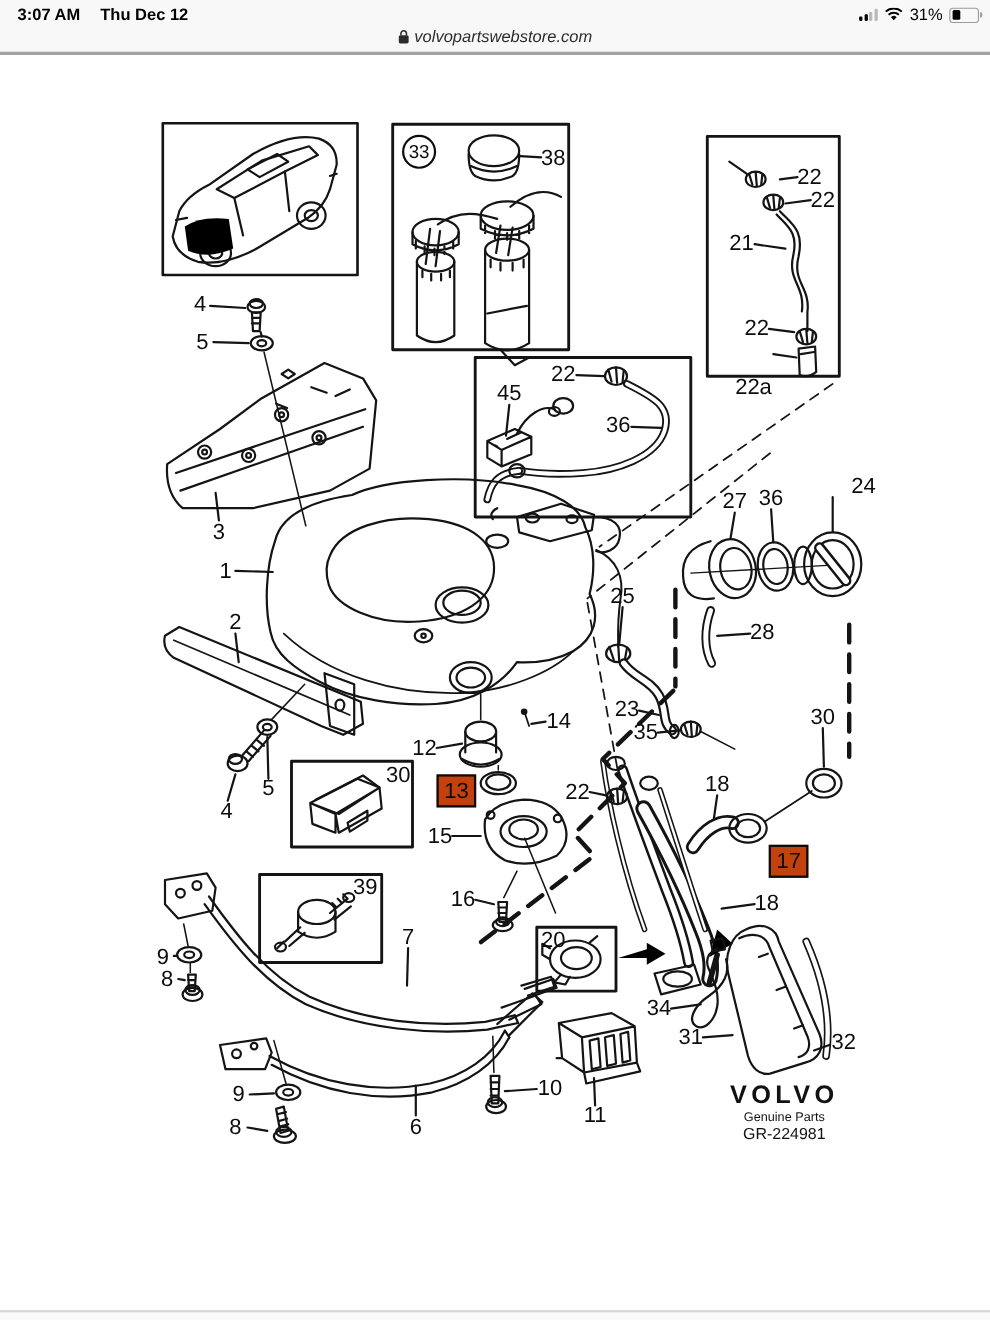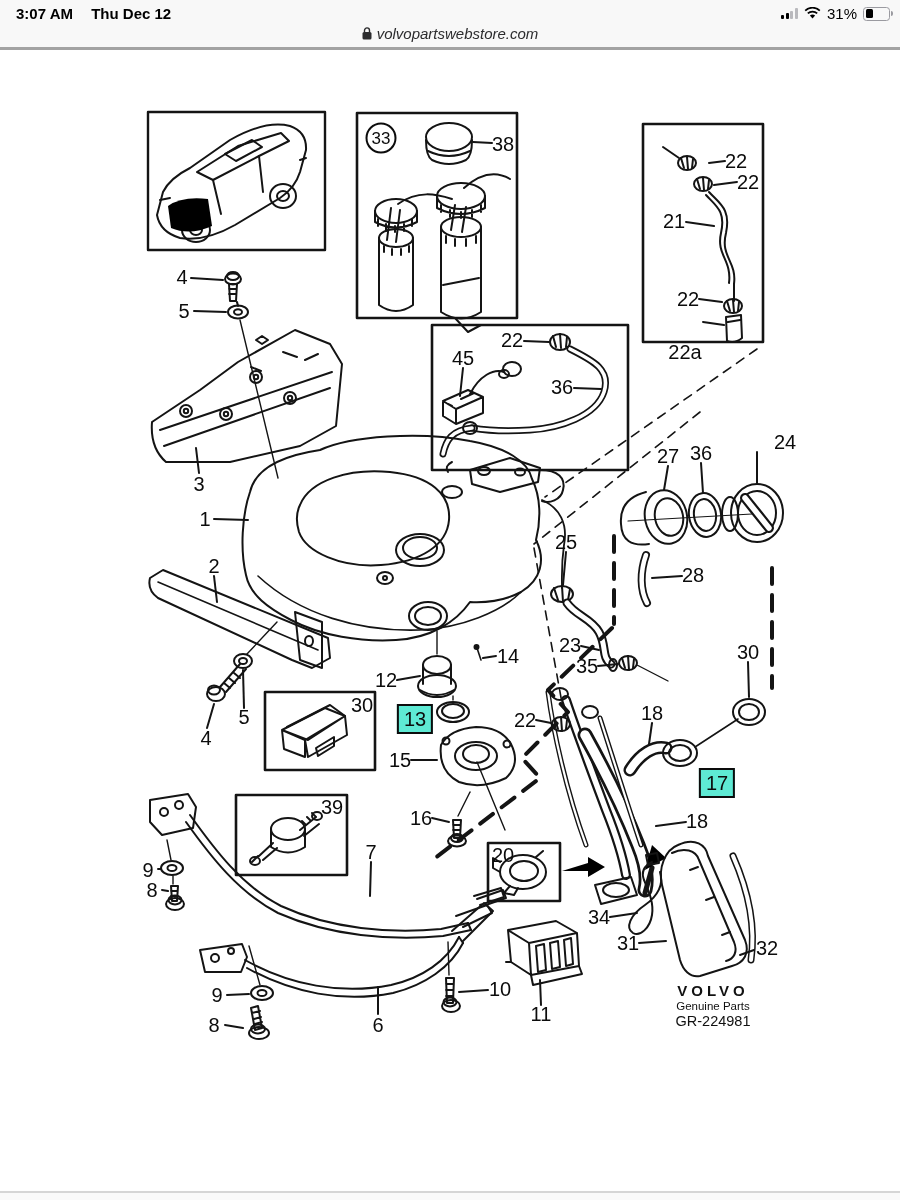--- a/index.html
+++ b/index.html
@@ -24,25 +24,25 @@
       align-items:center;justify-content:center;gap:5px;font-style:italic;}
   .url-text{font-size:15px;color:#2c2c2e;}
   .chrome-bottom{position:absolute;left:0;top:1191px;width:900px;height:9px;
       background:#fafafa;border-top:2px solid #d6d6d6;z-index:30;}
 
   
   #diagram-svg{position:absolute;left:0;top:0;z-index:1;}
   #callouts{position:absolute;left:0;top:0;width:900px;height:1200px;z-index:10;pointer-events:none;}
   .callout{position:absolute;transform:translate(-50%,-50%);font-size:20px;color:#0c0c0c;
       font-weight:500;white-space:nowrap;line-height:1;}
-  .callout.boxed{border:2px solid #0c0c0c;background:#5eead4;padding:3px 5px;}
+  .callout.boxed{border:2px solid #0c0c0c;background:#c2410c;padding:3px 5px;}
   .callout.circled{border:2px solid #0c0c0c;background:#fff;border-radius:50%;
       width:27px;height:27px;display:flex;align-items:center;justify-content:center;font-size:17px;}
   .brandblock{position:absolute;left:648px;top:982px;width:130px;text-align:center;z-index:10;color:#111;}
-  .brandblock .brand{font-size:15px;font-weight:800;letter-spacing:4px;}
+  .brandblock .brand{font-size:23px;font-weight:800;letter-spacing:4px;}
   .brandblock .sub{font-size:11.5px;margin-top:1px;}
   .brandblock .code{font-size:14.5px;margin-top:1px;}
 </style>
 </head>
 <body>
 
 <div class="chrome-top">
   <div class="statusbar">
     <div class="sb-left">
       <span>3:07 AM</span>

